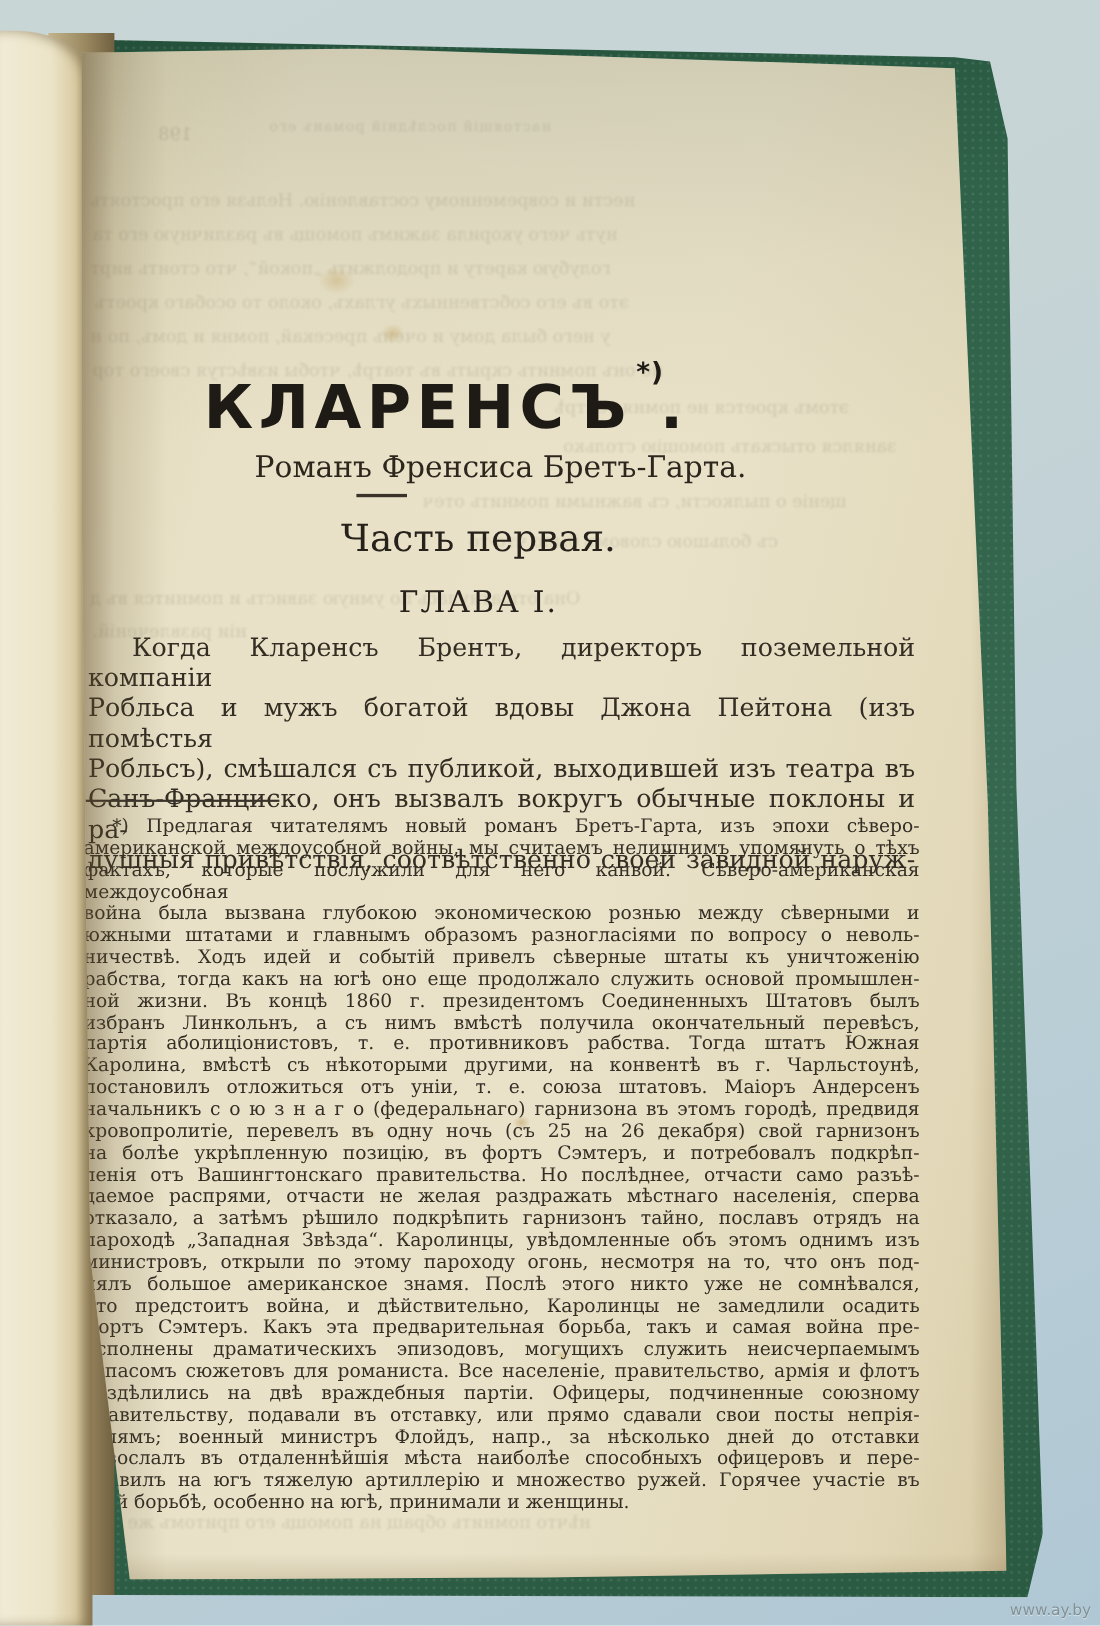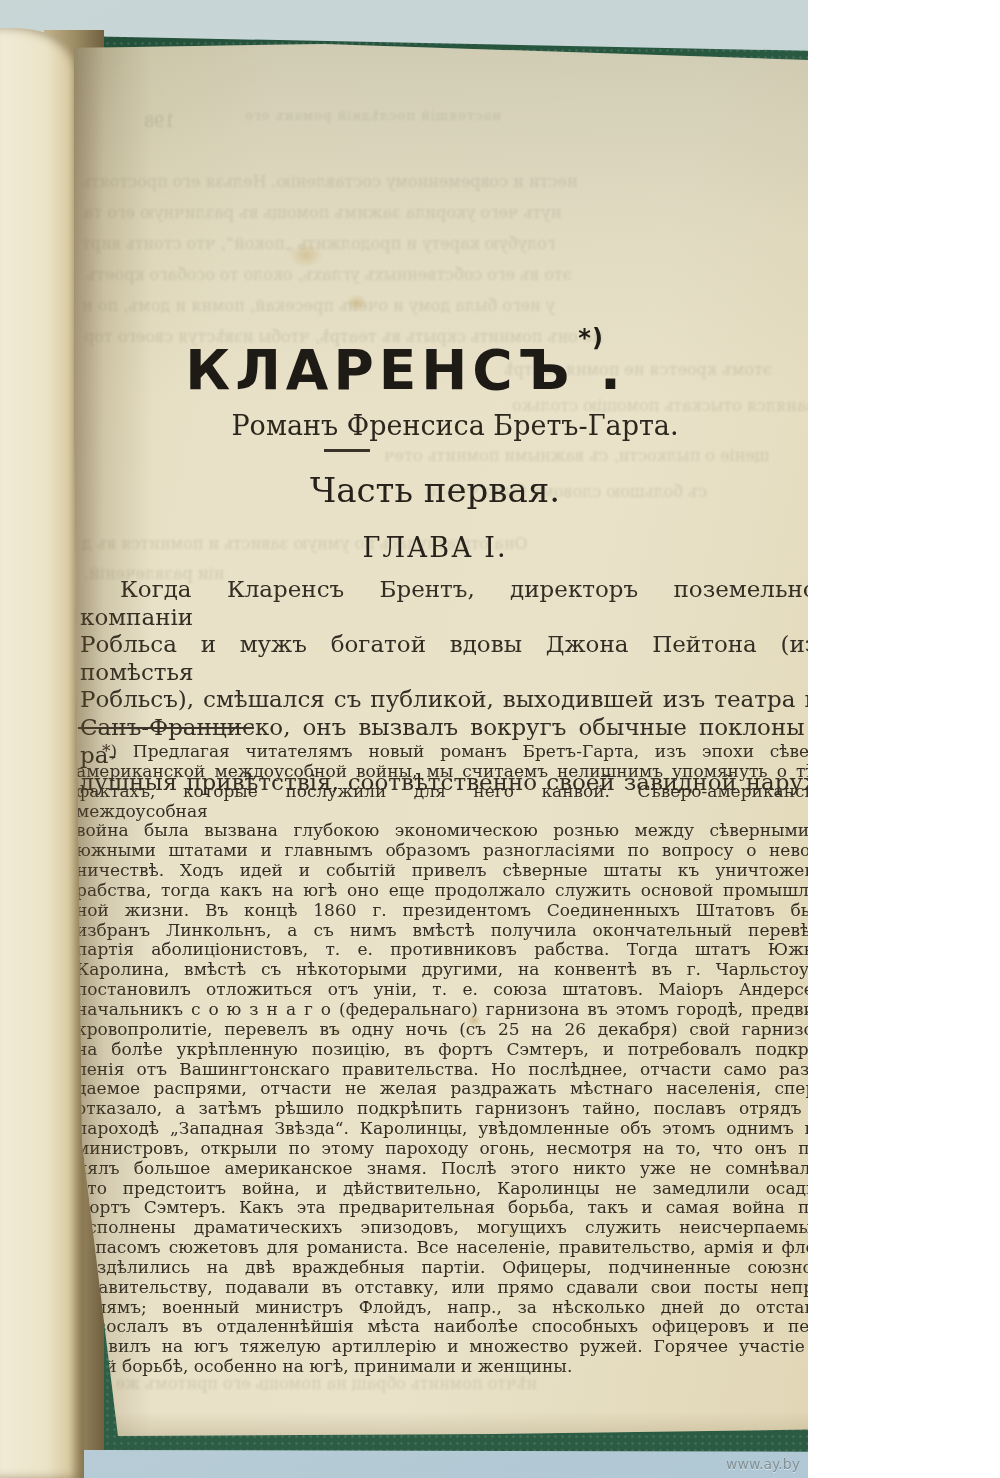--- a/index.html
+++ b/index.html
@@ -1,19 +1,19 @@
 <!DOCTYPE html>
 <html><head>
 <meta charset="utf-8">
 <style>
   html,body{margin:0;padding:0;}
   body{width:1000px;height:1478px;overflow:hidden;
        font-family:"DejaVu Serif", serif;}
 
-  .photo{position:relative;width:808px;height:1478px;overflow:hidden;
+  .photo{position:relative;width:1000px;height:1478px;overflow:hidden;
          background:linear-gradient(155deg,#c9d6d6 0%,#c6d4d6 35%,#bccfd6 65%,#b0c8d5 100%);}
 
   
   .cover{position:absolute;left:62px;top:26px;width:898px;height:1432px;
          background:
            radial-gradient(rgba(255,255,255,.10) 1px, transparent 1.6px) 0 0/7px 7px,
            linear-gradient(170deg,#234f39 0%,#2f6249 18%,#35684e 55%,#2a5a42 100%);
          clip-path:polygon(14px 10px,806px 26px,838px 30px,854px 100px,862px 690px,
                            886px 1368px,872px 1426px,40px 1424px,18px 1390px,10px 600px);
          box-shadow:6px 10px 18px rgba(40,60,60,.35);}

